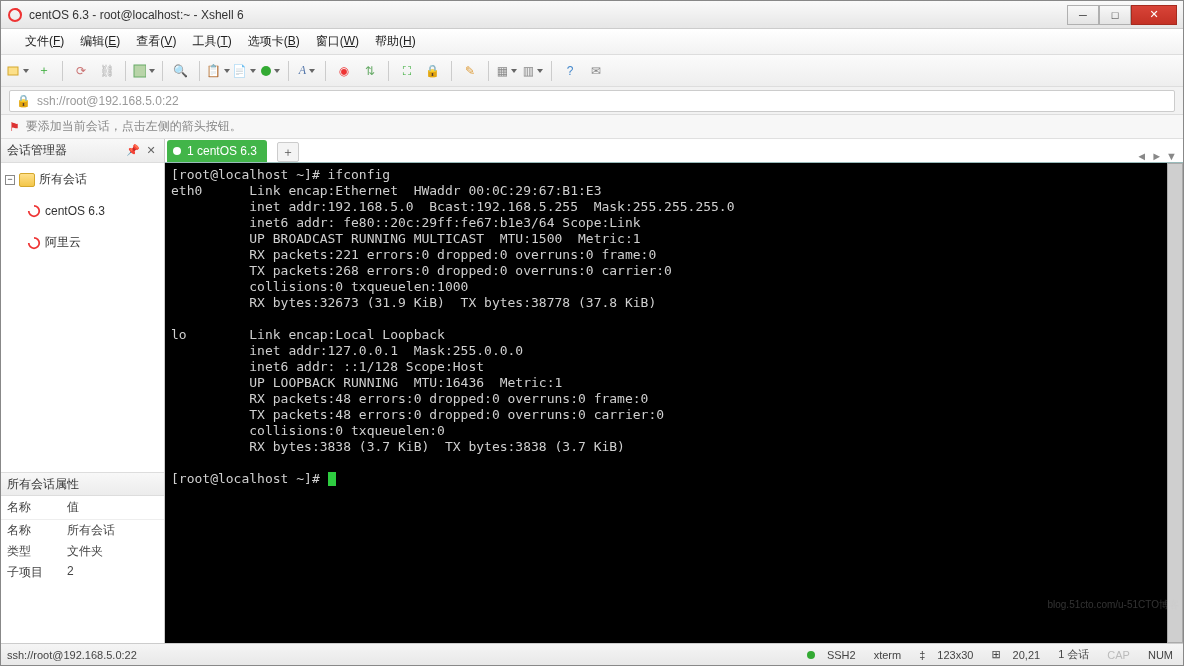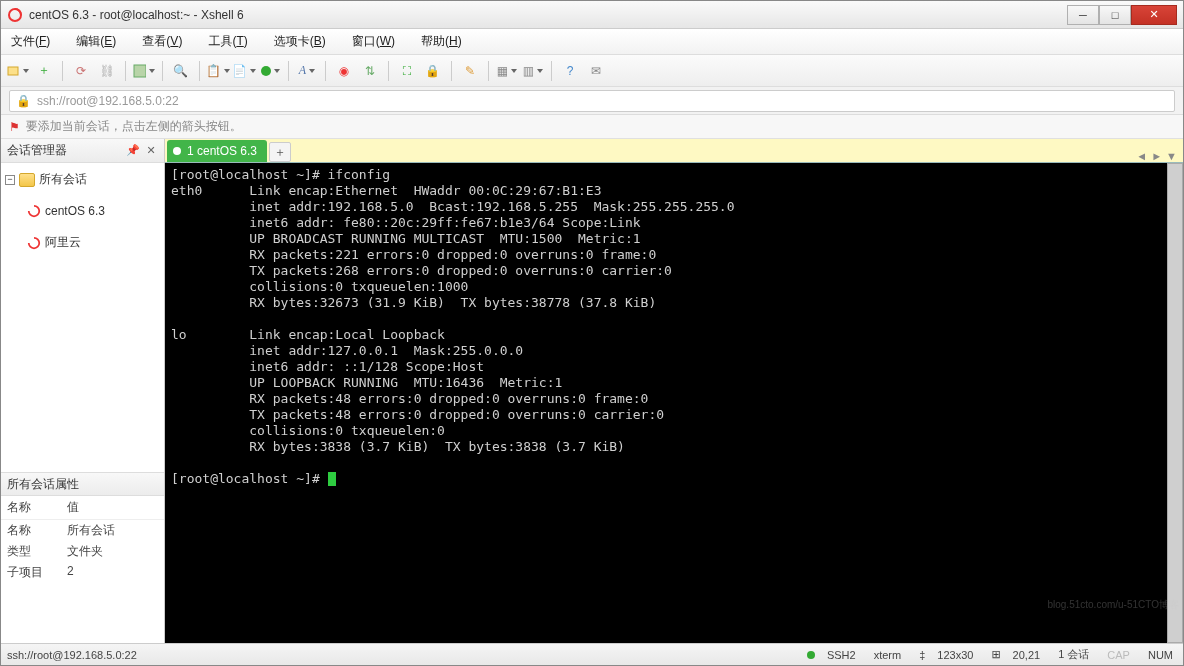--- a/index.html
+++ b/index.html
@@ -4,21 +4,21 @@
 <style>
 * { box-sizing: border-box; margin: 0; padding: 0; }
 body { font-family: "Microsoft YaHei", Tahoma, sans-serif; font-size: 12px; background: #f0f0f0; overflow: hidden; }
 .window { width: 1184px; height: 666px; display: flex; flex-direction: column; border: 1px solid #888; }
 .titlebar { height: 28px; background: linear-gradient(#fafafa,#e6e6e6); display: flex; align-items: center; padding: 0 6px; border-bottom: 1px solid #ccc; }
 .title-icon { width: 16px; height: 16px; margin-right: 6px; color: #e33; }
 .title-text { flex: 1; color: #333; font-size: 12px; }
 .win-ctrls { display: flex; gap: 0; }
 .win-btn { width: 32px; height: 20px; display: flex; align-items: center; justify-content: center; border: 1px solid #b0b0b0; background: linear-gradient(#f8f8f8,#e4e4e4); font-size: 11px; color: #333; }
 .win-btn.close { background: linear-gradient(#d84438,#c43125); color: #fff; border-color: #a52b1f; width: 46px; }
-.menubar { height: 26px; background: linear-gradient(#fff,#f2f2f2); display: flex; align-items: center; padding: 0 2px; gap: 10px; border-bottom: 1px solid #ddd; }
+.menubar { height: 26px; background: linear-gradient(#fff,#f2f2f2); display: flex; align-items: center; padding: 0 16px; gap: 0; border-bottom: 1px solid #ddd; }
 .menu-item { padding: 3px 8px; color: #222; cursor: default; }
 .menu-item u { text-decoration: underline; }
 .toolbar { height: 32px; background: linear-gradient(#fbfbfb,#eee); display: flex; align-items: center; padding: 0 6px; gap: 4px; border-bottom: 1px solid #ddd; }
 .tb-btn { width: 22px; height: 22px; display: flex; align-items: center; justify-content: center; color: #555; border-radius: 2px; }
 .tb-btn.drop::after { content: ""; width: 0; height: 0; border-left: 3px solid transparent; border-right: 3px solid transparent; border-top: 4px solid #666; margin-left: 3px; }
 .tb-sep { width: 1px; height: 20px; background: #ccc; margin: 0 3px; }
 .addrbar { height: 28px; background: #f2f2f2; display: flex; align-items: center; padding: 3px 8px; border-bottom: 1px solid #ddd; }
 .addr-input { flex: 1; height: 22px; background: #fff; border: 1px solid #ccc; border-radius: 2px; display: flex; align-items: center; padding: 0 6px; color: #999; gap: 6px; }
 .hintbar { height: 24px; background: #f7f7f7; display: flex; align-items: center; padding: 0 8px; color: #888; gap: 6px; border-bottom: 1px solid #e0e0e0; }
 .flagicon { color: #d33; }
@@ -31,21 +31,21 @@
 .tree-node { display: flex; align-items: center; padding: 2px 0; gap: 4px; color: #333; }
 .tree-node.indent { padding-left: 22px; margin-top: 12px; }
 .boxicon { width: 10px; height: 10px; border: 1px solid #888; display: flex; align-items: center; justify-content: center; font-size: 9px; line-height: 1; color: #333; background: #fff; }
 .folder-ico { width: 16px; height: 14px; background: linear-gradient(#ffe08a,#f3c649); border: 1px solid #d4a72c; border-radius: 2px; }
 .swirl-ico { width: 14px; height: 14px; color: #e33; }
 .prop-title { height: 24px; background: linear-gradient(#f8f8f8,#ececec); border-top: 1px solid #ddd; border-bottom: 1px solid #ddd; display: flex; align-items: center; padding: 0 6px; color: #333; }
 .prop-head { display: flex; padding: 3px 6px; color: #444; border-bottom: 1px solid #eee; }
 .prop-row { display: flex; padding: 2px 6px; color: #444; }
 .prop-key { width: 60px; }
 .main { flex: 1; display: flex; flex-direction: column; background: #cfd6de; min-width: 0; }
-.tabstrip { height: 24px; background: #fef9c3; display: flex; align-items: flex-end; padding-left: 2px; gap: 0; border-bottom: 1px solid #9bb; }
+.tabstrip { height: 24px; background: #ffffff; display: flex; align-items: flex-end; padding-left: 2px; gap: 8px; border-bottom: 1px solid #9bb; }
 .tab { height: 22px; background: #42b549; color: #fff; display: flex; align-items: center; padding: 0 10px 0 6px; gap: 6px; font-size: 12px; border-top-left-radius: 3px; border-top-right-radius: 3px; }
 .tab-dot { width: 8px; height: 8px; background: #fff; border-radius: 50%; }
 .tab-add { width: 22px; height: 20px; background: #f4f4f4; border: 1px solid #ccc; display: flex; align-items: center; justify-content: center; color: #555; margin-left: 2px; border-radius: 2px; }
 .tab-nav { margin-left: auto; display: flex; gap: 4px; padding-right: 6px; color: #888; }
 .tab-nav span { font-size: 11px; }
 .terminal { flex: 1; background: #000; color: #cfcfcf; font-family: "Consolas","DejaVu Sans Mono",monospace; font-size: 13px; padding: 4px 6px; white-space: pre; overflow: auto; position: relative; line-height: 16px; }
 .cursor { display: inline-block; width: 8px; height: 14px; background: #2ecc40; vertical-align: text-bottom; }
 .term-scroll { position: absolute; right: 0; top: 0; width: 16px; height: 100%; background: #eee; }
 .term-thumb { position: absolute; right: 0; top: 0; width: 16px; height: 100%; background: #cfcfcf; border: 1px solid #aaa; }
 .statusbar { height: 22px; background: linear-gradient(#f5f5f5,#e8e8e8); border-top: 1px solid #ccc; display: flex; align-items: center; padding: 0 6px; font-size: 11px; color: #444; gap: 10px; }

